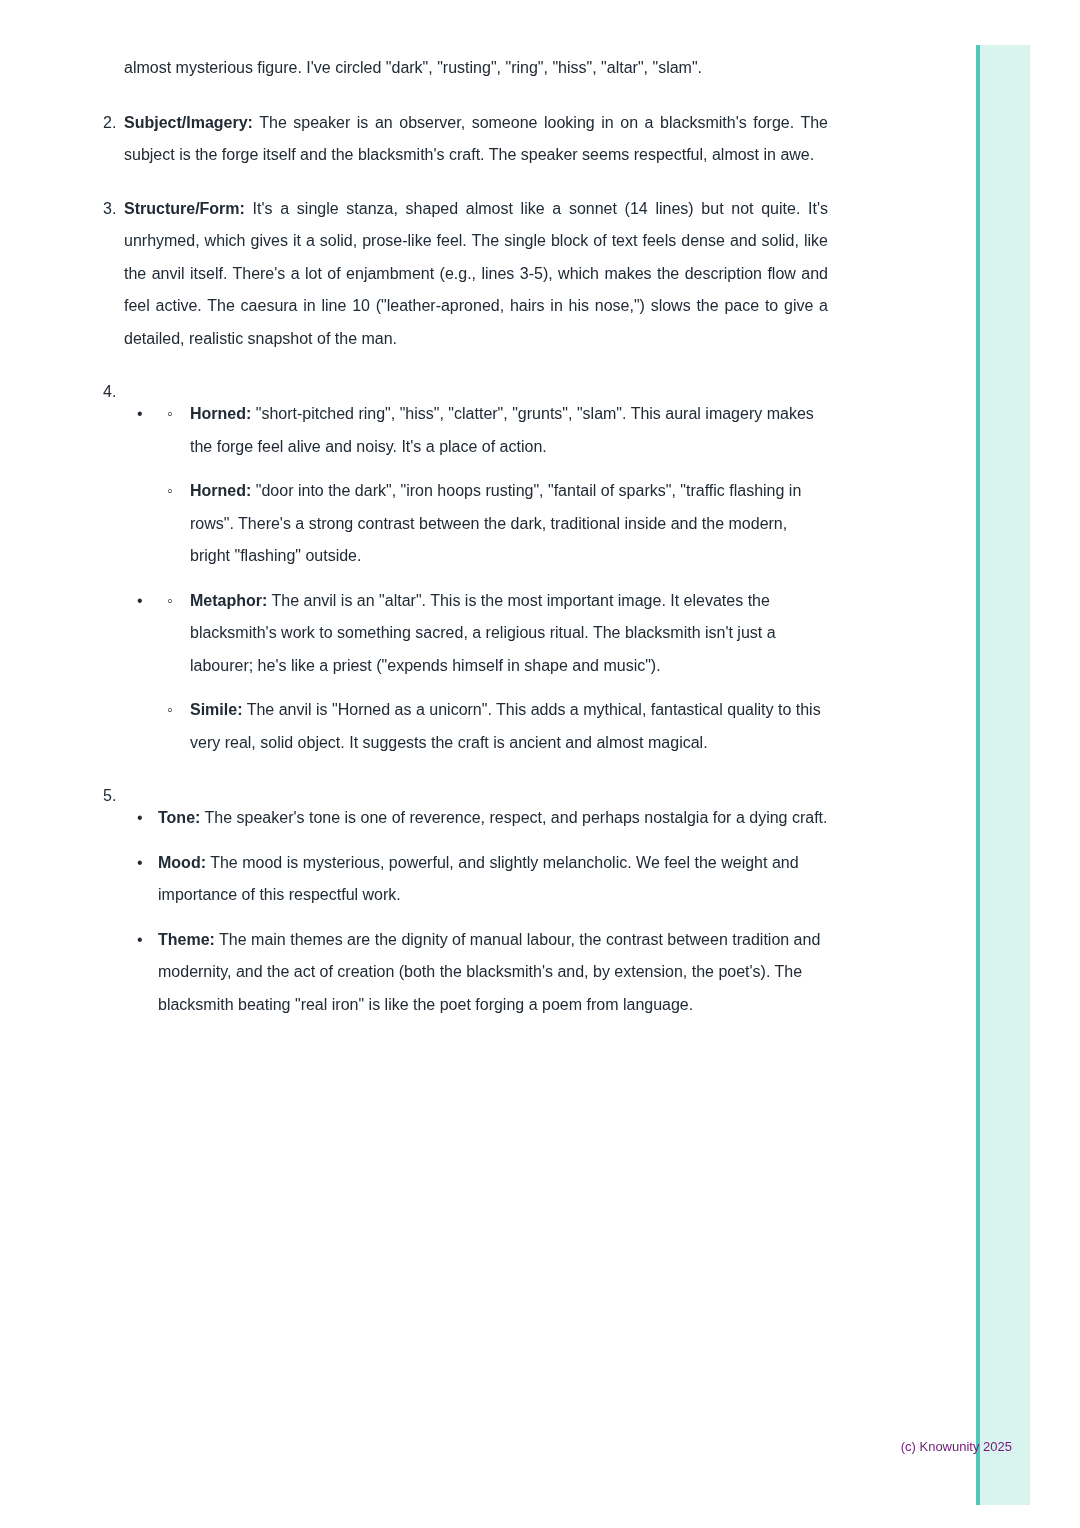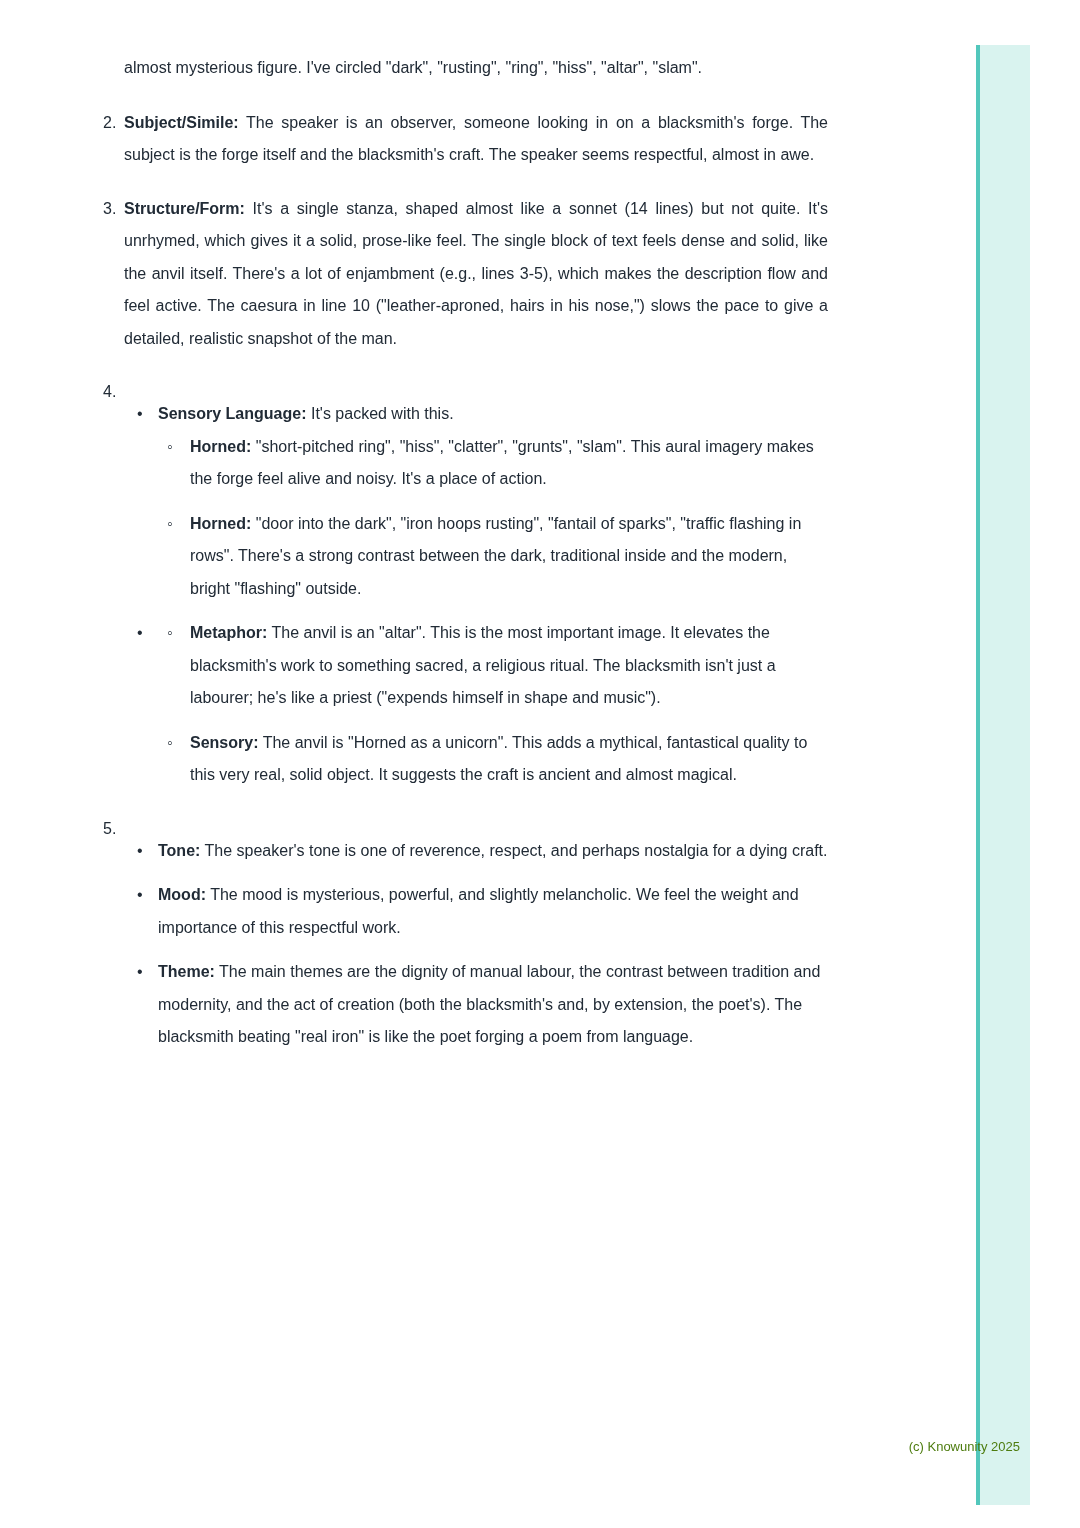--- a/index.html
+++ b/index.html
@@ -44,61 +44,60 @@
     top: 45px;
     width: 54px;
     height: 1460px;
     background: #d9f3ef;
     border-left: 4px solid #52c7bc;
     z-index: 1;
   }
   .watermark {
     position: absolute;
     top: 1439px;
-    right: 60px;
+    right: 68px;
     font-size: 13px;
     line-height: 16px;
-    color: #4d7c0f;
+    color: #701a75;
     z-index: 2;
     white-space: nowrap;
   }
 </style>
 </head>
 <body>
 
 <div class="doc">
 
   <p class="cont-para">
     <span>almost mysterious figure. I've circled "dark", "rusting", "ring", "hiss", "altar", "slam".</span>
   </p>
 
   <div class="nitem">
     <span class="num">2.</span>
     <div class="nbody">
-      <p class="njust"><span class="blabel">Subject/Simile:</span> <span>The speaker is an observer, someone looking in on a blacksmith's forge. The subject is the forge itself and the blacksmith's craft. The speaker seems respectful, almost in awe.</span></p>
+      <p class="njust"><span class="blabel">Subject/Imagery:</span> <span>The speaker is an observer, someone looking in on a blacksmith's forge. The subject is the forge itself and the blacksmith's craft. The speaker seems respectful, almost in awe.</span></p>
     </div>
   </div>
 
   <div class="nitem">
     <span class="num">3.</span>
     <div class="nbody">
       <p class="njust"><span class="blabel">Structure/Form:</span> <span>It's a single stanza, shaped almost like a sonnet (14 lines) but not quite. It's unrhymed, which gives it a solid, prose-like feel. The single block of text feels dense and solid, like the anvil itself. There's a lot of enjambment (e.g., lines 3-5), which makes the description flow and feel active. The caesura in line 10 ("leather-aproned, hairs in his nose,") slows the pace to give a detailed, realistic snapshot of the man.</span></p>
     </div>
   </div>
 
   <div class="nitem">
     <span class="num">4.</span>
     <div class="nbody">
 
       <div class="blist">
 
         <div class="bullet">
           <span class="bm">•</span>
           <div class="bbody">
-            <p><span class="blabel">Sensory Language:</span> <span>It's packed with this.</span></p>
             <div class="slist">
               <div class="sub">
                 <span class="sm">◦</span>
                 <div class="sbody">
                   <p><span class="blabel">Horned:</span> <span>"short-pitched ring", "hiss", "clatter", "grunts", "slam". This aural imagery makes the forge feel alive and noisy. It's a place of action.</span></p>
                 </div>
               </div>
               <div class="sub">
                 <span class="sm">◦</span>
                 <div class="sbody">
@@ -115,21 +114,21 @@
             <div class="slist">
               <div class="sub">
                 <span class="sm">◦</span>
                 <div class="sbody">
                   <p><span class="blabel">Metaphor:</span> <span>The anvil is an "altar". This is the most important image. It elevates the blacksmith's work to something sacred, a religious ritual. The blacksmith isn't just a labourer; he's like a priest ("expends himself in shape and music").</span></p>
                 </div>
               </div>
               <div class="sub">
                 <span class="sm">◦</span>
                 <div class="sbody">
-                  <p><span class="blabel">Sensory:</span> <span>The anvil is "Horned as a unicorn". This adds a mythical, fantastical quality to this very real, solid object. It suggests the craft is ancient and almost magical.</span></p>
+                  <p><span class="blabel">Simile:</span> <span>The anvil is "Horned as a unicorn". This adds a mythical, fantastical quality to this very real, solid object. It suggests the craft is ancient and almost magical.</span></p>
                 </div>
               </div>
             </div>
           </div>
         </div>
 
       </div>
     </div>
   </div>
 

